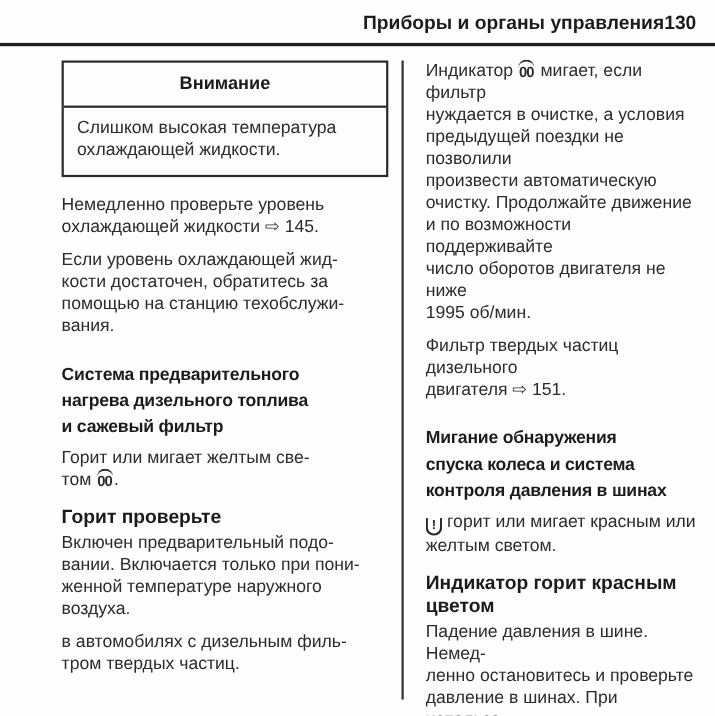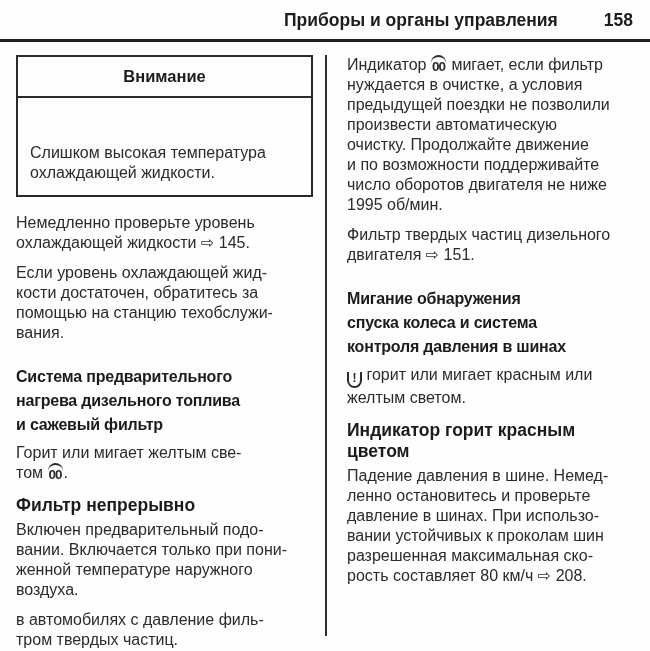--- a/index.html
+++ b/index.html
@@ -5,45 +5,45 @@
   * { margin:0; padding:0; box-sizing:border-box; }
   html,body { background:#ffffff; }
   .page {
     width:650px; height:651px; overflow:hidden; position:relative;
     background:#fefefe; color:#2b2b2b;
     font-family:"Liberation Sans","DejaVu Sans",sans-serif;
     font-size:16px; line-height:20px;
   }
   .header {
     display:flex; justify-content:flex-end; align-items:baseline;
-    gap:46px; padding:10px 17px 0 0;
+    padding:10px 17px 0 0;
     font-weight:bold; font-size:17.5px; color:#1c1c1c;
   }
   .rule { height:3px; background:#202020; margin-top:9px; }
-  .content { display:flex; padding-top:13px; height:594px; }
+  .content { display:flex; padding-top:13px; height:594px;padding-left:40px; }
   .col-left  { width:325px; padding:0 12px 0 16px; }
   .col-divider { width:2px; background:#2e2e2e; align-self:stretch; }
   .col-right { flex:1; padding:0 12px 0 20px; }
 
   p.body { margin:0 0 10px; white-space:pre-line; }
   h2.section {
     font-size:16px; line-height:24px; font-weight:bold; color:#1b1b1b;
     margin:22px 0 6px; white-space:pre-line; letter-spacing:-0.2px;
   }
   h3.sub {
     font-size:17.5px; line-height:21px; font-weight:bold; color:#1b1b1b;
     margin:12px 0 4px; white-space:pre-line;
   }
 
   .warnbox { border:2px solid #2a2a2a; margin-bottom:16px; background:#fdfdfd; }
   .warnbox-title {
     text-align:center; font-weight:bold; font-size:16.5px;
     padding:9px 0 10px; border-bottom:2px solid #2a2a2a; color:#1b1b1b;
   }
-  .warnbox-body { padding:9px 10px 12px 12px; white-space:pre-line;margin-top:36px; }
+  .warnbox-body { padding:9px 10px 12px 12px; white-space:pre-line; }
 
   
   .sym { white-space:pre-line; }
   .sym-dpf {
     position:relative; display:inline-block; font-weight:bold;
     font-size:13.5px; letter-spacing:-1px; line-height:15px;
     padding:3px 2px 0 1px; vertical-align:-1px; white-space:nowrap;text-align:center;
   }
   .sym-dpf::before {
     content:""; position:absolute; left:0; right:1px; top:-1px; height:6px;
@@ -57,21 +57,21 @@
     vertical-align:-2px; white-space:nowrap;
   }
 </style>
 </head>
 <body>
 
 <div class="page">
 
   <div class="header">
     <span>Приборы и органы управления</span>
-    <span>158</span>
+    <span>130</span>
   </div>
   <div class="rule"></div>
 
   <div class="content">
 
     <div class="col-left">
 
       <div class="warnbox">
         <div class="warnbox-title">Внимание</div>
         <div class="warnbox-body">Слишком высокая температура
@@ -84,27 +84,27 @@
 кости достаточен, обратитесь за
 помощью на станцию техобслужи-
 вания.</p>
 
       <h2 class="section">Система предварительного
 нагрева дизельного топлива
 и сажевый фильтр</h2>
       <p class="body"><span class="sym">Горит или мигает желтым све-
 том </span><span class="sym sym-dpf">00</span><span class="sym">.</span></p>
 
-      <h3 class="sub">Фильтр непрерывно</h3>
+      <h3 class="sub">Горит проверьте</h3>
       <p class="body">Включен предварительный подо-
 вании. Включается только при пони-
 женной температуре наружного
 воздуха.</p>
 
-      <p class="body">в автомобилях с давление филь-
+      <p class="body">в автомобилях с дизельным филь-
 тром твердых частиц.</p>
 
     </div>
 
     <div class="col-divider"></div>
 
     <div class="col-right">
 
       <p class="body"><span class="sym">Индикатор </span><span class="sym sym-dpf">00</span><span class="sym"> мигает, если фильтр
 нуждается в очистке, а условия

